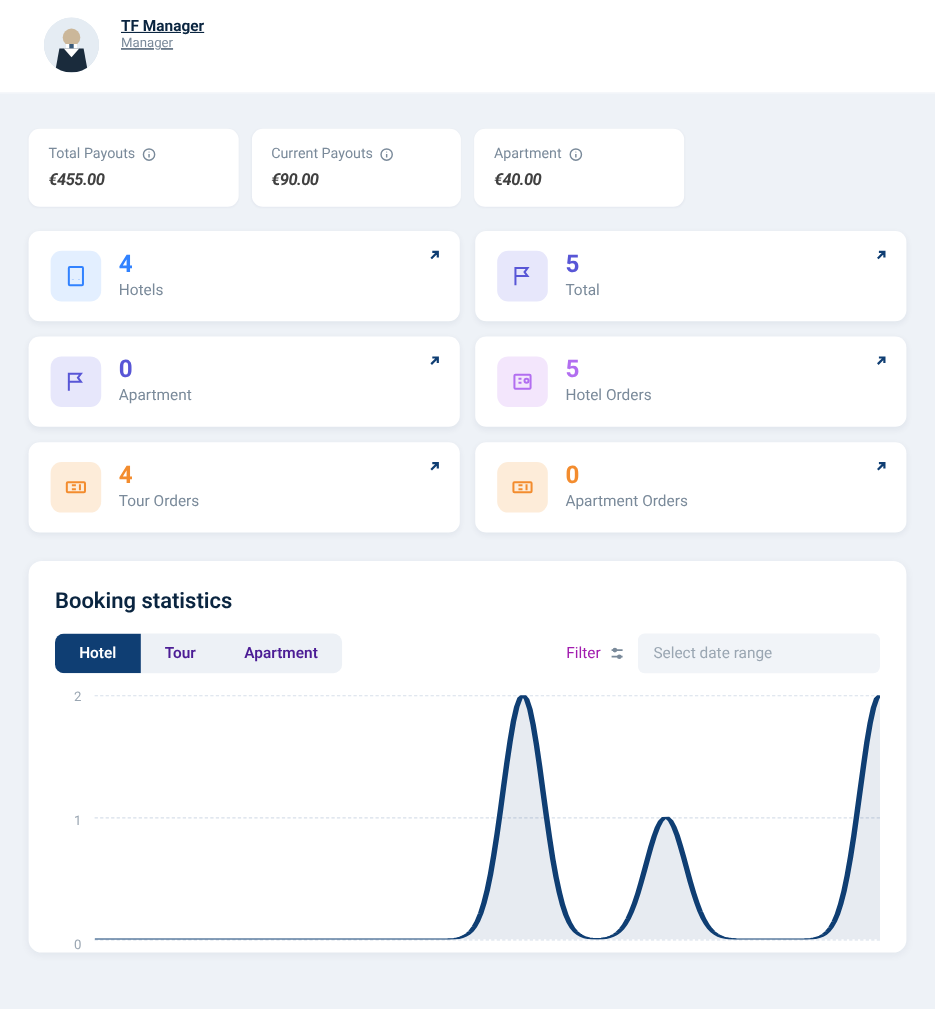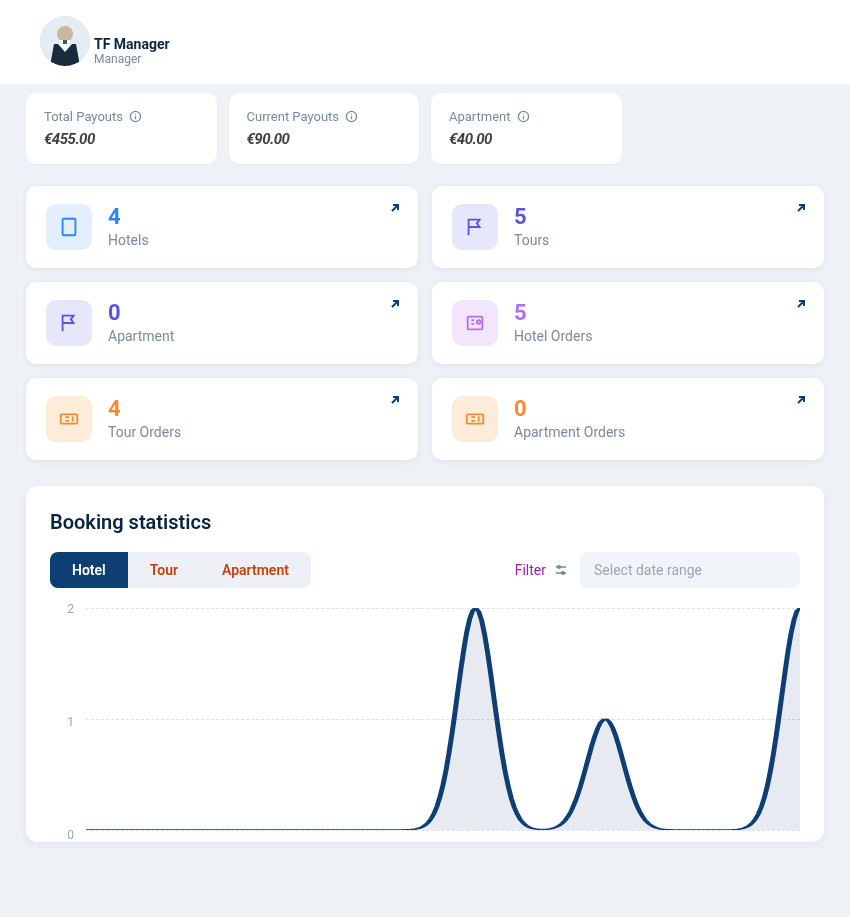--- a/index.html
+++ b/index.html
@@ -9,32 +9,32 @@
     padding: 16px 40px 18px 40px;
     display: flex;
     align-items: center;
     justify-content: space-between;
     border-bottom: 1px solid #eef2f7;
   }
   .title-block { display: flex; flex-direction: column; gap: 4px; }
   .page-title { font-size: 28px; font-weight: 600; color: #0a2540; }
   .back-link { display: inline-flex; align-items: center; gap: 6px; color: #0f5fa6; font-size: 15px; font-weight: 600; text-decoration: none; cursor: pointer; }
   .back-link svg { width: 10px; height: 10px; }
-  .user-block { display: flex; align-items: flex-end; gap: 4px; }
+  .user-block { display: flex; align-items: flex-start; gap: 20px; text-decoration: underline; }
   .avatar {
     width: 50px; height: 50px; border-radius: 50%;
     background: linear-gradient(180deg, #dfe7ee 0%, #c9d3dd 100%);
     display: flex; align-items: center; justify-content: center;
     overflow: hidden;
   }
   .user-meta { display: flex; flex-direction: column; }
   .user-name { font-size: 14px; font-weight: 700; color: #0a2540; }
   .user-role { font-size: 12px; color: #7a8a9a; }
 
-  .content { padding: 8px 26px; }
+  .content { padding: 32px 26px; }
 
   .stat-row { display: grid; grid-template-columns: repeat(4, 1fr); gap: 12px; margin-bottom: 22px; }
   .stat-card {
     background: #fff; border-radius: 10px; padding: 16px 18px;
     display: flex; flex-direction: column; gap: 6px;
     box-shadow: 0 1px 2px rgba(10,37,64,0.04);
   }
   .stat-label { font-size: 13px; color: #7a8a9a; display: flex; align-items: center; gap: 6px; }
   .stat-value { font-size: 15px; font-weight: 700; color: #404040; letter-spacing: -0.5px; font-style: italic; }
   .info-icon { width: 13px; height: 13px; stroke: #7a8a9a; fill: none; stroke-width: 1.4; }
@@ -67,21 +67,21 @@
   .arrow-link svg { width: 14px; height: 14px; stroke: #0f3e73; stroke-width: 2; fill: none; }
 
   .chart-card {
     background: #fff; border-radius: 12px; padding: 24px 24px 0 24px;
     box-shadow: 0 2px 8px rgba(10,37,64,0.06);
   }
   .chart-title { font-size: 20px; font-weight: 600; color: #0a2540; margin-bottom: 18px; }
   .chart-controls { display: flex; justify-content: space-between; align-items: center; margin-bottom: 14px; gap: 12px;}
   .tabs { display: flex; background: #edf1f6; border-radius: 8px; overflow: hidden; }
   .tab {
-    padding: 10px 22px; font-size: 14px; font-weight: 600; color: #c2410c; cursor: pointer; border: none; background: transparent;
+    padding: 10px 22px; font-size: 14px; font-weight: 600; color: #4c1d95; cursor: pointer; border: none; background: transparent;
   }
   .tab.active { background: #0f3e73; color: #fff; }
   .control-right { display: flex; align-items: center; gap: 12px; }
   .filter-label { display: flex; align-items: center; gap: 8px; font-size: 14px; color: #a21caf; cursor: pointer; }
   .filter-label svg { width: 14px; height: 14px; stroke: #7a8a9a; fill: none; stroke-width: 1.6; }
   .date-input {
     background: #f1f4f8; border: none; border-radius: 6px; padding: 10px 14px;
     font-size: 14px; color: #7a8a9a; width: 220px;
   }
   .date-input::placeholder { color: #9aa6b2; }
@@ -175,21 +175,21 @@
     </div>
 
     <div class="counter-card">
       <div class="counter-icon ci-indigo">
         <svg width="22" height="22" viewBox="0 0 24 24" fill="none" stroke="#5856d6" stroke-width="2">
             <path d="M5 21 V4 H17 L14 8 L17 12 H5"></path>
           </svg>
       </div>
       <div class="counter-text">
         <div class="counter-num indigo">5</div>
-        <div class="counter-label">Tours</div>
+        <div class="counter-label">Total</div>
       </div>
       <span class="arrow-link"><svg viewBox="0 0 14 14">
             <path d="M4 10 L10 4 M5 4 H10 V9"></path>
           </svg></span>
     </div>
 
     <div class="counter-card">
       <div class="counter-icon ci-indigo">
         <svg width="22" height="22" viewBox="0 0 24 24" fill="none" stroke="#5856d6" stroke-width="2">
             <path d="M5 21 V4 H17 L14 8 L17 12 H5"></path>

